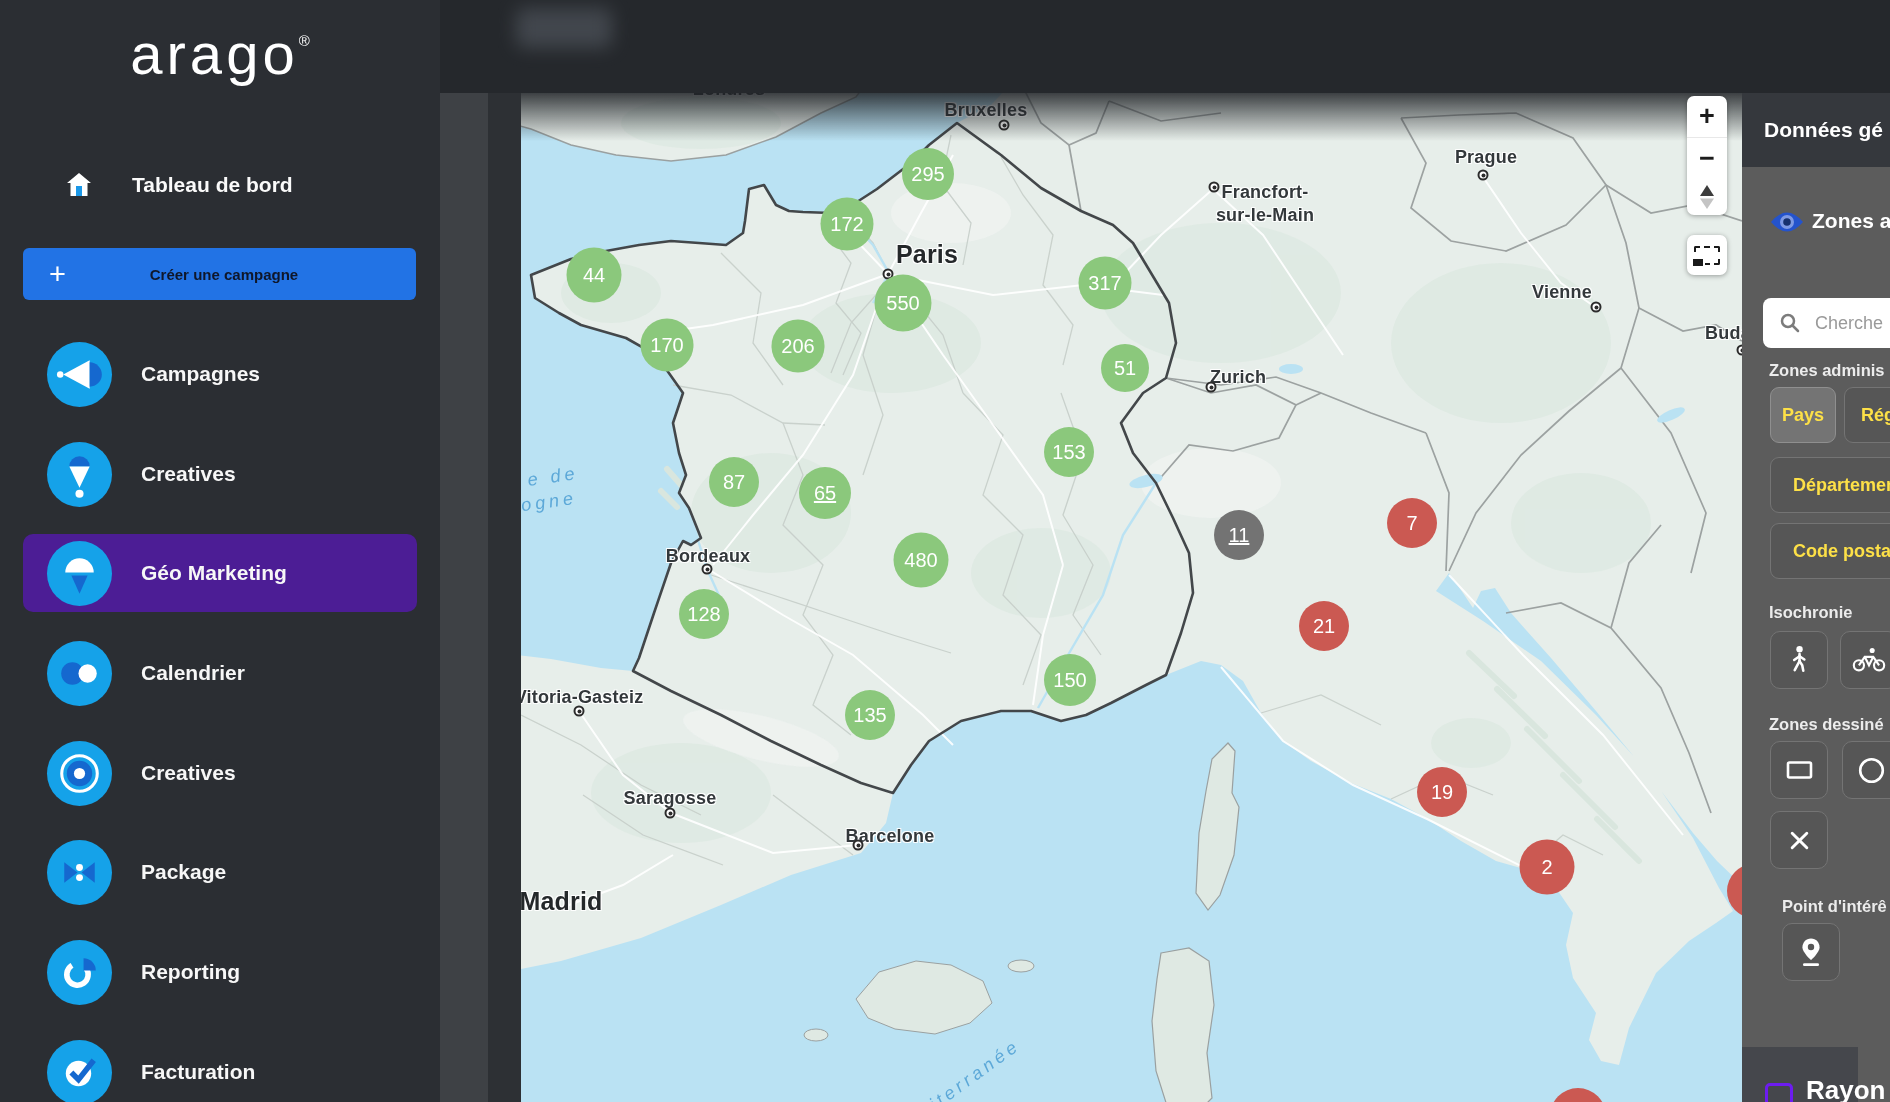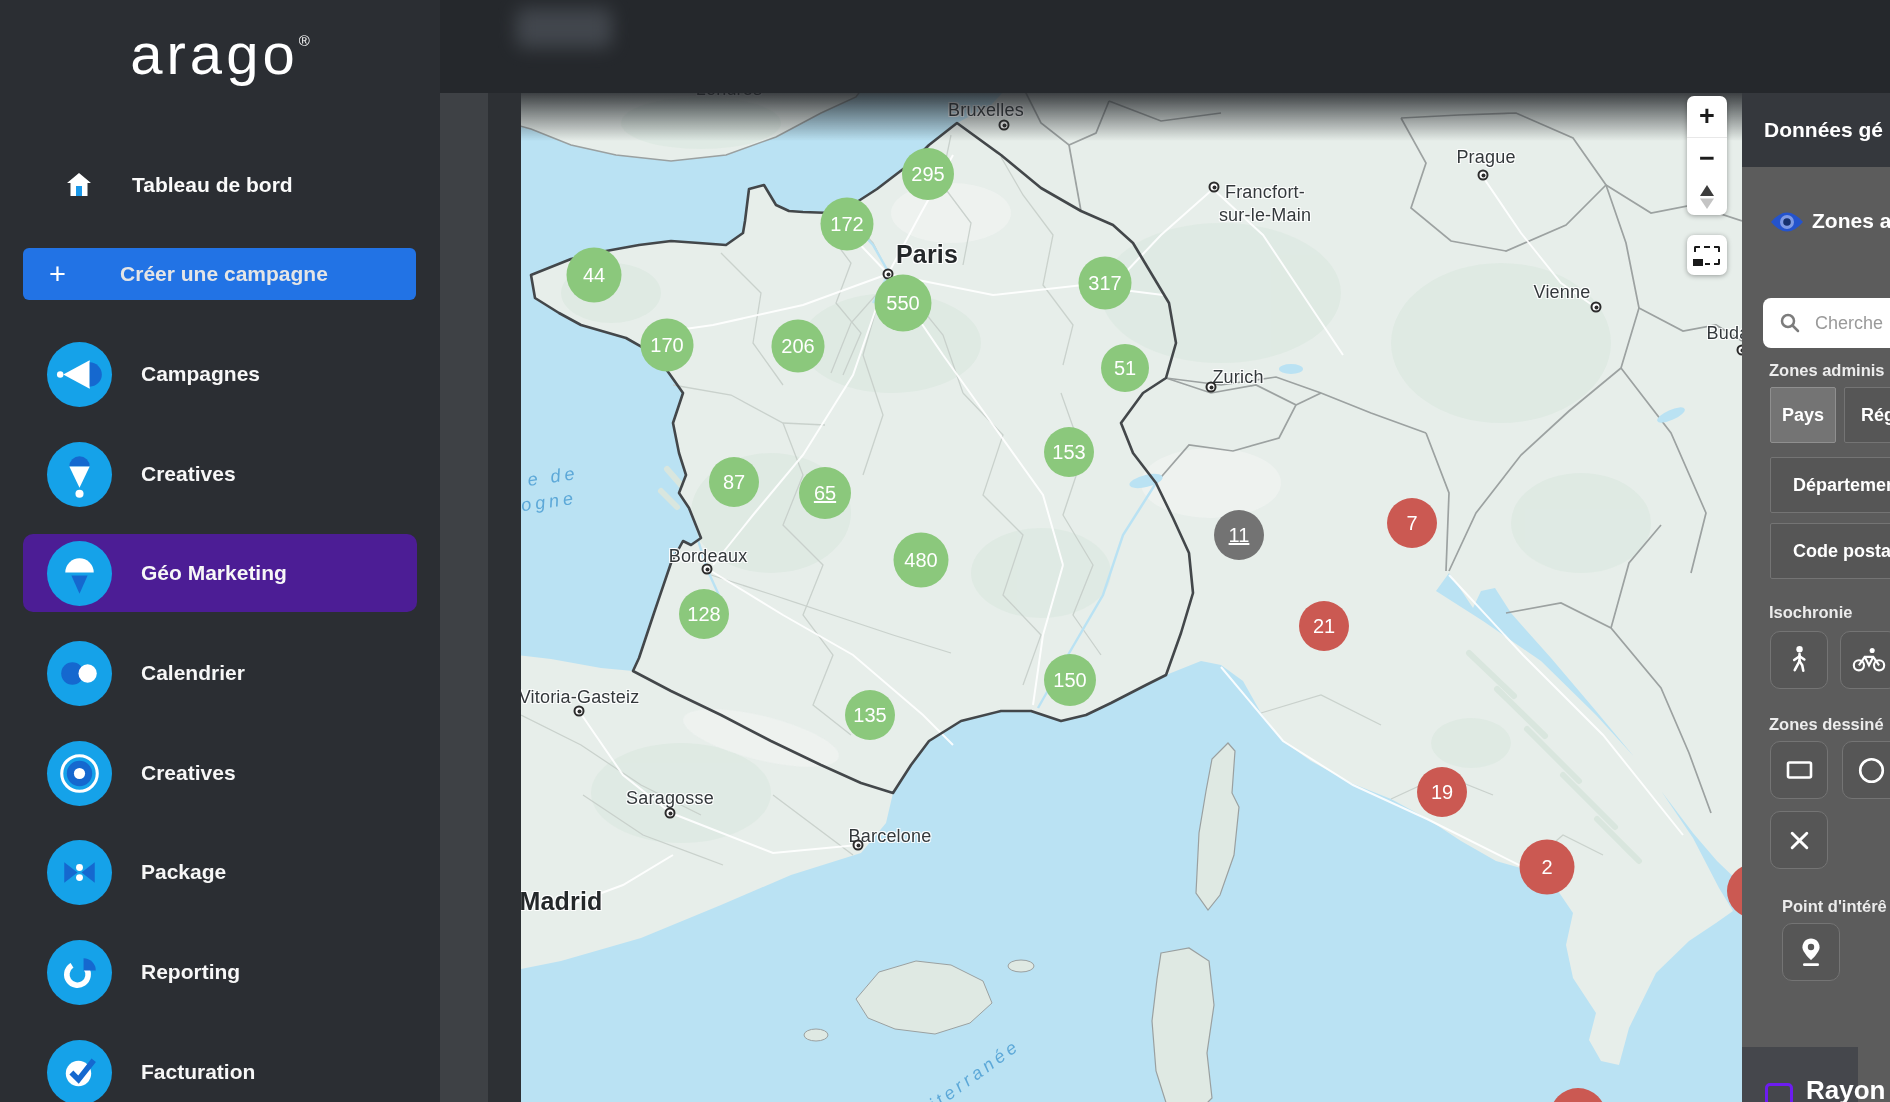--- a/index.html
+++ b/index.html
@@ -9,38 +9,38 @@
   .sidebar{position:absolute;left:0;top:0;width:440px;height:1102px;background:#2b2e33;z-index:5}
   .logo{position:absolute;left:0;top:20px;width:440px;text-align:center;color:#fff;
         font-size:58px;font-weight:400;letter-spacing:4px}
   .logo .reg{font-size:15px;vertical-align:28px;letter-spacing:0}
   .dash-row{position:absolute;top:158px;left:0;width:440px;height:54px;display:flex;align-items:center}
   .dash-icon{margin-left:64px;width:30px;height:30px}
   .dash-label{margin-left:38px;font-size:21px;font-weight:bold;color:#fafafa}
   .create-btn{position:absolute;top:248px;left:23px;width:393px;height:52px;border-radius:6px;
         background:#2273e5;display:flex;align-items:center;cursor:pointer}
   .create-btn .plus{margin-left:26px;font-size:29px;font-weight:400;color:#fff;line-height:1}
-  .create-btn .create-label{flex:1;text-align:center;margin-right:34px;font-size:21px;font-weight:bold;color:#e5e5e5}
+  .create-btn .create-label{flex:1;text-align:center;margin-right:34px;font-size:15px;font-weight:bold;color:#0f172a}
   .nav-item{position:absolute;left:23px;width:394px;height:78px;border-radius:10px;display:flex;align-items:center;cursor:pointer}
   .nav-item.active{background:#4c1d95}
   .nav-icon{width:65px;height:65px;border-radius:50%;background:#15a2e9;margin-left:24px;flex:0 0 65px;
         display:flex;align-items:center;justify-content:center}
   .nav-label{margin-left:29px;font-size:21px;font-weight:bold;color:#f7f7f7;white-space:nowrap}
   
   .topbar{position:absolute;left:440px;top:0;right:0;height:93px;background:#25282c;z-index:4}
   .blur-pill{position:absolute;left:76px;top:8px;width:96px;height:40px;background:#474c53;
         border-radius:8px;filter:blur(9px);opacity:.85}
   .strip1{position:absolute;left:440px;top:93px;width:48px;bottom:0;background:#3e4145;z-index:3}
   .strip2{position:absolute;left:488px;top:93px;width:33px;bottom:0;background:#2d3034;z-index:3}
   
   .map{position:absolute;left:521px;top:93px;width:1221px;height:1009px;overflow:hidden;background:#bae2f3;z-index:1}
   .map svg.basemap{position:absolute;left:0;top:0}
   .map-fade{position:absolute;left:0;top:0;right:0;height:48px;z-index:3;pointer-events:none;
         background:linear-gradient(rgba(30,33,37,.85),rgba(30,33,37,0))}
-  .city-label{position:absolute;transform:translate(-50%,-50%);font-size:18px;font-weight:400;color:#33383b;
+  .city-label{position:absolute;transform:translate(-50%,-50%);font-size:18px;font-weight:700;color:#33383b;
         letter-spacing:.2px;white-space:pre-line;text-align:center;z-index:1;line-height:1.25;
         text-shadow:-1px -1px 0 rgba(255,255,255,.9),1px -1px 0 rgba(255,255,255,.9),
                     -1px 1px 0 rgba(255,255,255,.9),1px 1px 0 rgba(255,255,255,.9)}
   .city-label.big{font-size:25px;font-weight:700;color:#24282a}
   .city-dot{position:absolute;width:7px;height:7px;border:2px solid #2c2c2c;background:#fff;border-radius:50%;
         transform:translate(-50%,-50%);z-index:1}
   .city-dot::after{content:"";position:absolute;left:1.5px;top:1.5px;width:4px;height:4px;background:#2c2c2c;border-radius:50%}
   .water-label{position:absolute;color:#5ca8d8;font-size:18px;font-style:italic;letter-spacing:4px;font-weight:500;z-index:1;white-space:nowrap}
   .cluster{position:absolute;transform:translate(-50%,-50%);border-radius:50%;color:#fff;display:flex;
         align-items:center;justify-content:center;font-size:20px;font-weight:500;z-index:2;cursor:pointer}
@@ -60,21 +60,21 @@
   .eye-row{position:absolute;left:0;top:108px;width:320px;height:44px}
   .eye-row svg{position:absolute;left:26px;top:8px}
   .eye-row .vis-label{position:absolute;left:70px;top:8px;font-size:21px;font-weight:bold;color:#fff;white-space:nowrap}
   .searchbox{position:absolute;left:21px;top:205px;width:210px;height:50px;background:#fff;border-radius:8px;
         display:flex;align-items:center}
   .searchbox svg{margin-left:16px;flex:0 0 22px}
   .searchbox input{border:none;outline:none;font-size:18px;color:#333;margin-left:12px;width:140px;
         font-family:"Liberation Sans",sans-serif;background:transparent}
   .searchbox input::placeholder{color:#9a9a9a}
   .plabel{position:absolute;left:27px;color:#ececec;font-size:16.5px;font-weight:bold;white-space:nowrap}
-  .pbtn{position:absolute;background:#565656;border:1px solid #747474;border-radius:2px;color:#ffffff;
+  .pbtn{position:absolute;background:#565656;border:1px solid #747474;border-radius:9px;color:#fde047;
         font-size:18px;font-weight:bold;display:flex;align-items:center;white-space:nowrap;cursor:pointer;box-sizing:border-box}
   .pbtn.center{justify-content:center}
   .pbtn.sel{background:#747474;border-color:#8f8f8f}
   .ibtn{position:absolute;width:58px;height:58px;background:#565656;border:1px solid #747474;border-radius:10px;
         display:flex;align-items:center;justify-content:center;cursor:pointer;box-sizing:border-box}
   .panel-bottom{position:absolute;left:0;top:954px;width:116px;height:55px;background:#45474c}
   .radius-swatch{position:absolute;left:23px;top:36px;width:22px;height:22px;border:3px solid #6d1cf0;border-radius:5px}
   .radius-label{position:absolute;left:64px;top:28px;font-size:26px;font-weight:bold;color:#fff}
 </style>
 </head>

